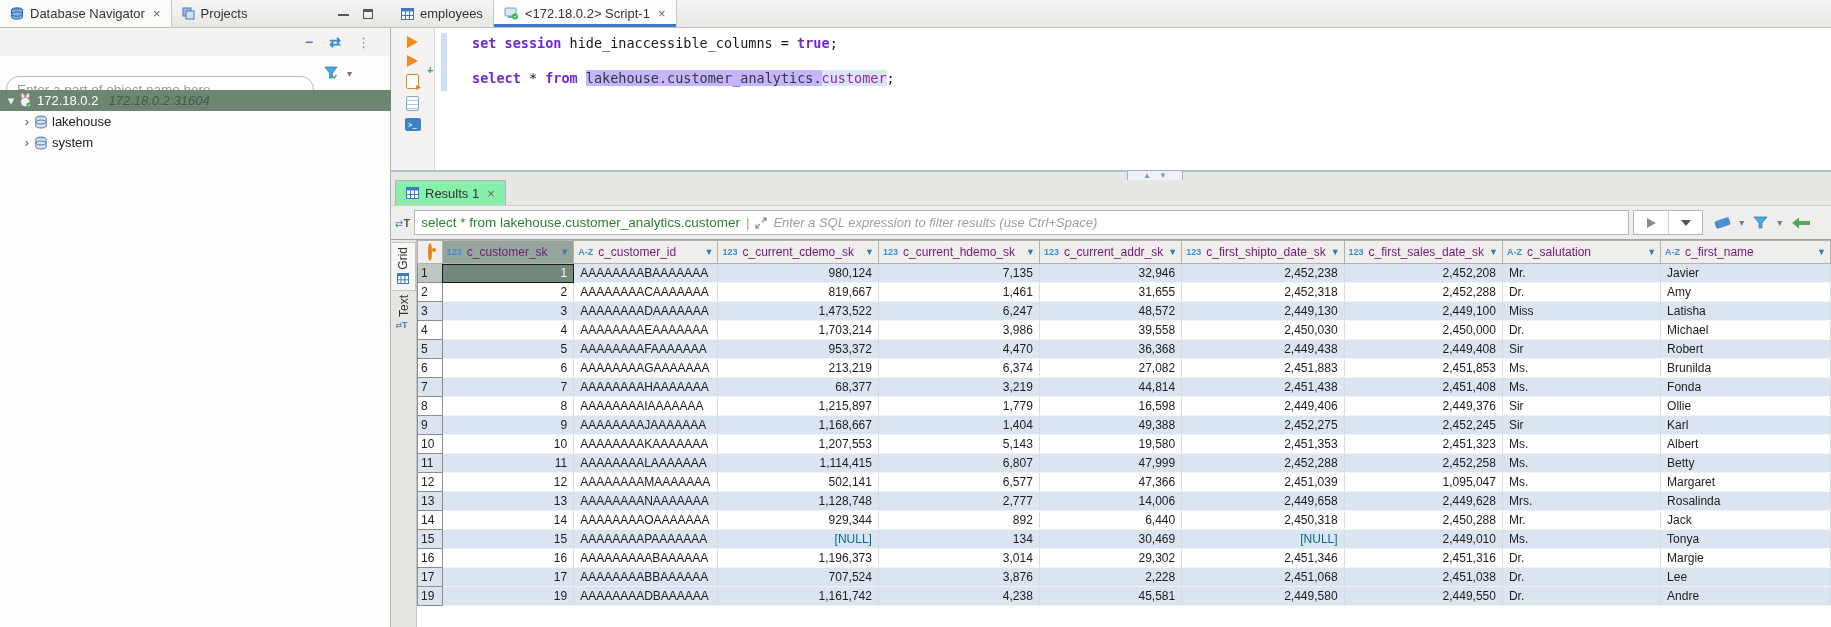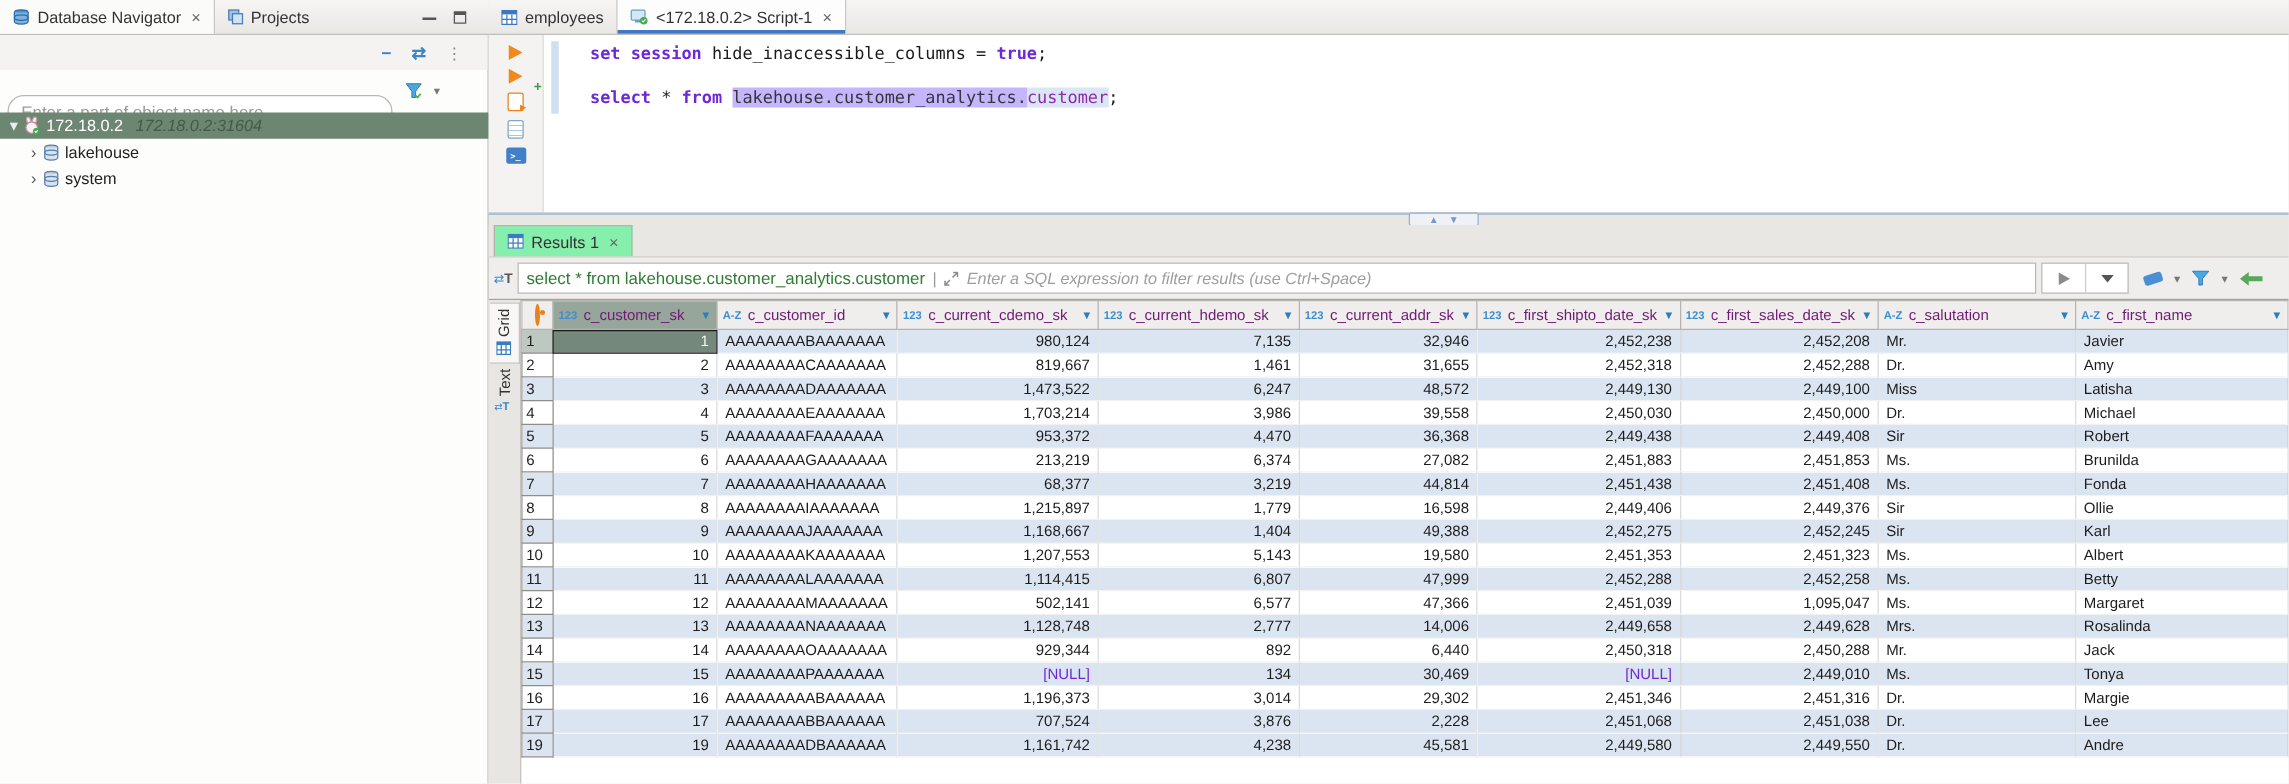--- a/index.html
+++ b/index.html
@@ -94,21 +94,21 @@
   .harrow { margin-left:auto; color:#2d7dbb; font-size:9px; }
   th.hsel { background:#97a69b; }
   th.corner { background:#efeeec; }
   .corner-dot { width:11px; height:11px; border:2px solid #e8821c; border-radius:50%; margin:0 auto; position:relative; }
   .corner-dot::after { content:""; position:absolute; left:2.5px; top:2.5px; width:4px; height:4px; border-radius:50%; background:#e8821c; }
   td { height:19px; padding:0 6px; border-right:1px solid rgba(120,130,140,0.28); border-bottom:1px solid #f2f2f2; white-space:nowrap; overflow:hidden; color:#1c1c1c; }
   tr.odd td { background:#dbe5f1; }
   tr.even td { background:#ffffff; }
   td.num { text-align:right; }
   td.str { text-align:left; }
-  td.nul { color:#6d28d9; }
+  td.nul { color:#0369a1; }
   td.rn { background:#fbfbfa; border:1px solid #8f8d8a; padding:0 3px; text-align:left; color:#222; }
   td.rn.selrow { background:#bdc9c0; }
   td.sel { background:#74887b !important; color:#f2f5f3; outline:1.5px solid #1a1a1a; outline-offset:-1.5px; }
 
   svg { display:block; }
 </style>
 </head>
 <body>
 
 <div class="tabbar" id="lp-tabbar">

